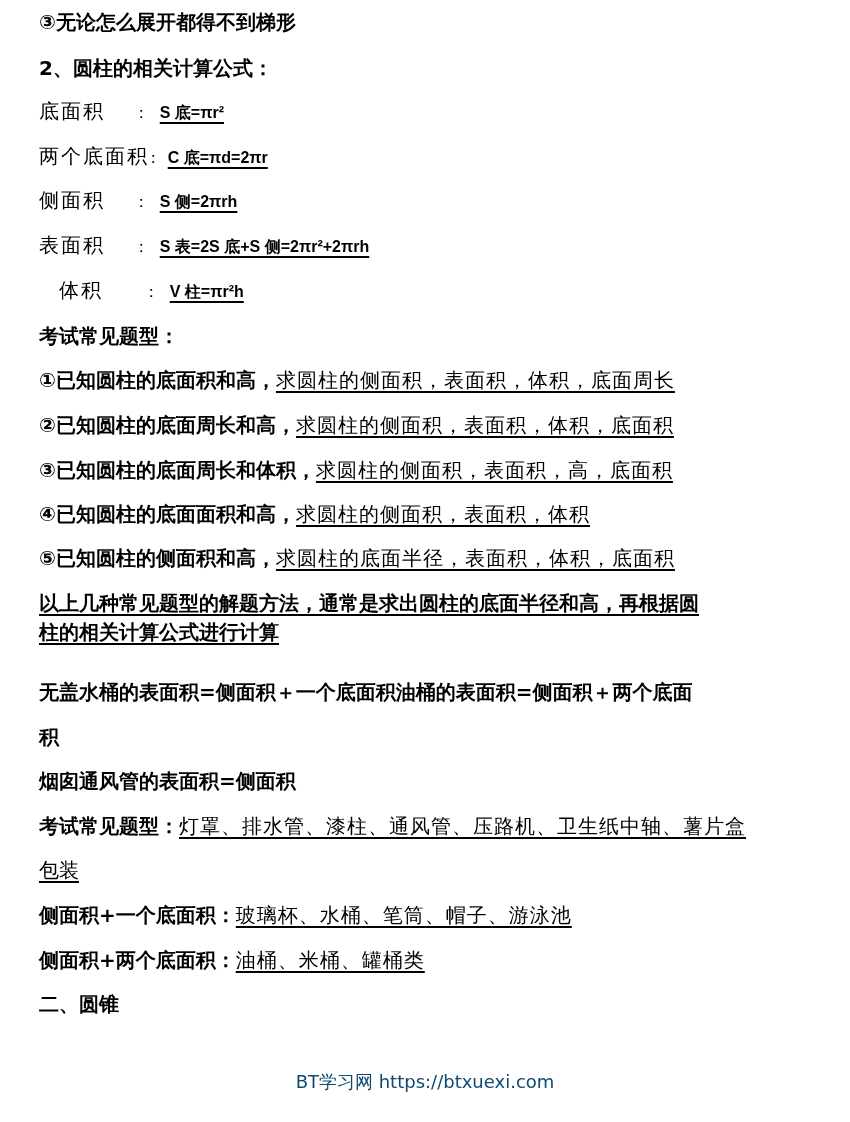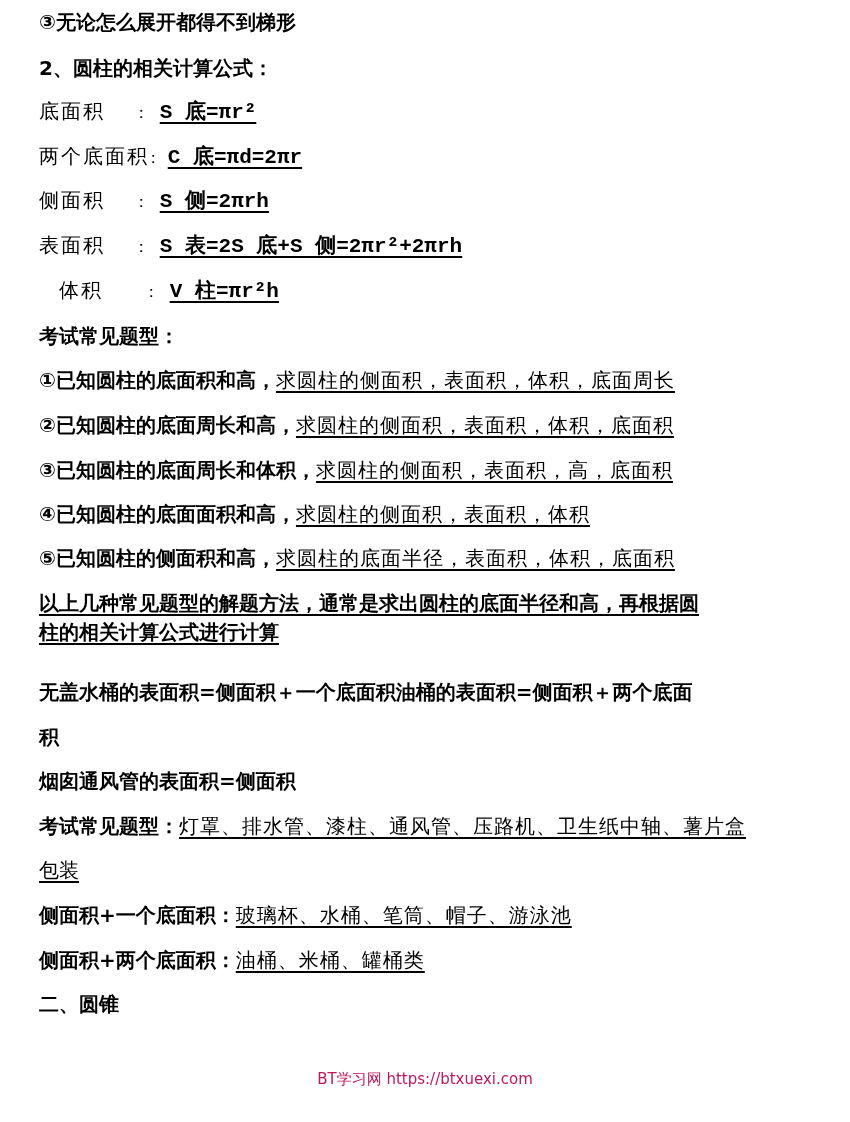--- a/index.html
+++ b/index.html
@@ -1,25 +1,25 @@
 <!DOCTYPE html>
 <html><head>
 <meta charset="utf-8">
 <style>
   html, body { margin: 0; padding: 0; background: #ffffff; }
   body { width: 850px; height: 1122px; position: relative; overflow: hidden;
          font-family: "DejaVu Sans", "Liberation Sans", sans-serif; color: #000; }
   .line { position: absolute; left: 39px; white-space: nowrap; font-size: 20px; line-height: 28px; }
   .b { font-weight: bold; }
   .u { text-decoration: underline; text-decoration-thickness: 2px; text-underline-offset: 4px; }
-  .formula { font-weight: bold; font-family: Liberation Mono, monospace; font-size: 21px; }
+  .formula { font-weight: bold; font-family: Liberation Sans, sans-serif; font-size: 16px; }
   .colon { display: inline-block; font-size: 16px; }
   .label { display: inline-block; letter-spacing: 2px; }
   .footer { position: absolute; top: 1070px; left: 0; width: 850px; text-align: center;
-            font-size: 15px; color: #be185d; font-family: "DejaVu Sans", sans-serif; }
+            font-size: 18px; color: #0c4a6e; font-family: "DejaVu Sans", sans-serif; }
   .spaced { letter-spacing: 1px; }
 </style>
 </head>
 <body>
 
 <div class="line b" style="top:8px;">③无论怎么展开都得不到梯形</div>
 <div class="line b" style="top:54px;">2、圆柱的相关计算公式：</div>
 
 <div class="line" style="top:97px;">
   <span class="label" style="width:88px;">底面积</span>

